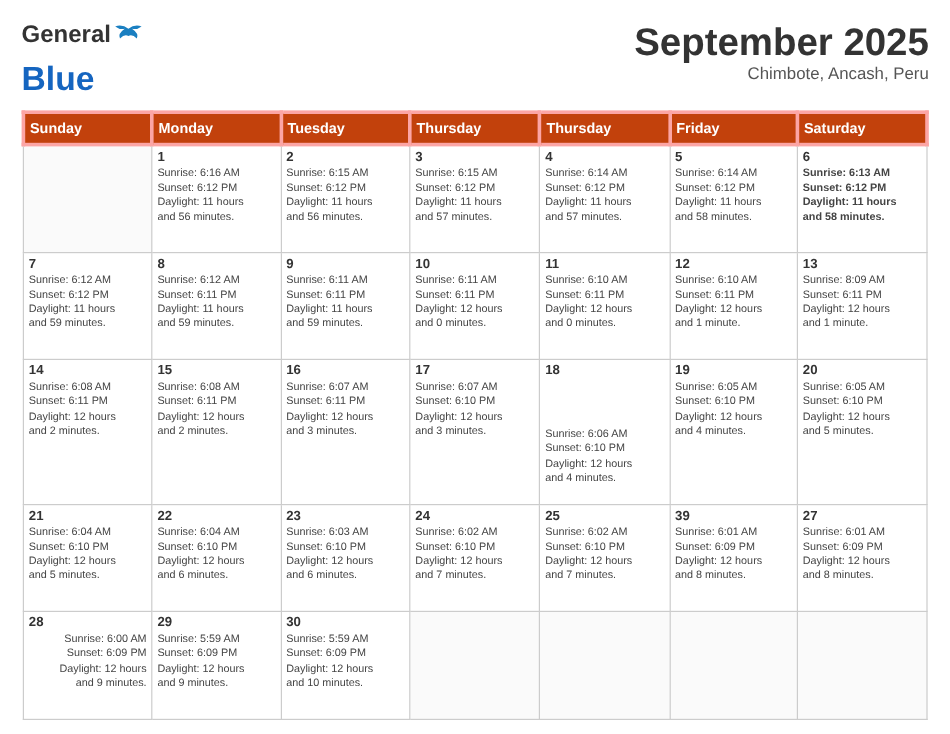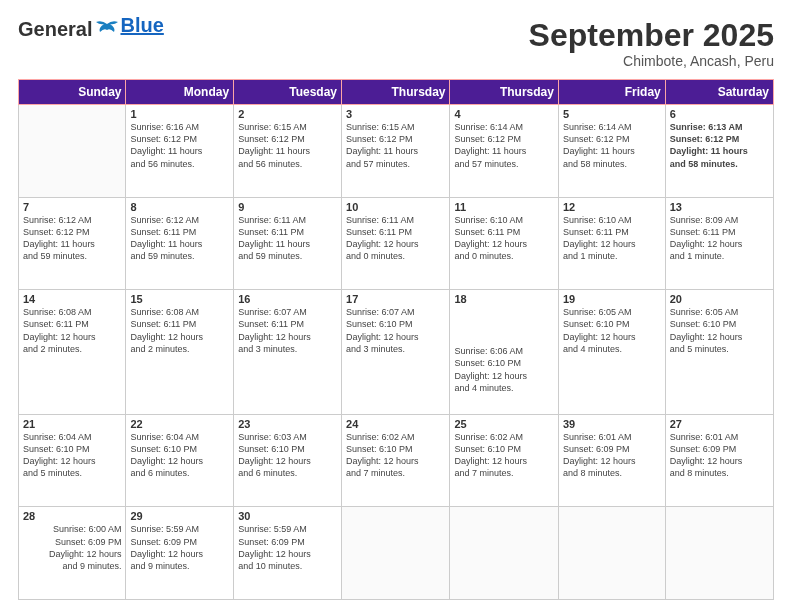--- a/index.html
+++ b/index.html
@@ -18,22 +18,23 @@
       flex-direction: column;
     }
     .header {
       display: flex;
       align-items: flex-start;
       justify-content: space-between;
       margin-bottom: 10px;
     }
     .logo {
       display: flex;
-      flex-direction: row;
+      flex-direction: column;
       align-items: flex-start;
+      gap: 13px;
     }
     .logo-line {
       display: flex;
       align-items: center;
     }
     .title-block {
       text-align: right;
       margin-left: 48px;
     }
     .month-title {
@@ -45,27 +46,27 @@
     .location {
       font-size: 14px;
       color: #555;
     }
     .calendar-table {
       width: 100%;
       border-collapse: collapse;
       flex: 1;
     }
     .calendar-table th {
-      background-color: #4c1d95;
+      background-color: #c2410c;
       color: #fff;
       font-size: 12px;
       font-weight: bold;
       padding: 5px 4px;
-      text-align: right;
-      border: 1px solid #fca5a5;
+      text-align: left;
+      border: 3px solid #fca5a5;
     }
     .calendar-table td {
       border: 1px solid #ccc;
       vertical-align: top;
       padding: 3px 4px;
       font-size: 9.5px;
       color: #333;
       width: 113px;
       height: 80px;
     }
@@ -89,21 +90,21 @@
 
 <div class="page">
   <div class="header">
     <div class="logo">
       <div class="logo-line">
         <span style="font-size:20px;font-weight:bold;color:#333;">General</span>
         <svg width="26" height="20" viewBox="0 0 26 20" style="margin-left:2px;">
           <path d="M13 4 Q18 0 24 2 Q20 5 16 4 Q22 8 20 12 Q16 8 13 10 Q10 8 6 12 Q4 8 10 4 Q6 5 2 2 Q8 0 13 4Z" fill="#1a7fc1"></path>
         </svg>
       </div>
-      <span style="font-size:20px;font-weight:bold;color:#1565c0;margin-top:-4px;text-decoration:underline;">Blue</span>
+      <span style="font-size:28px;font-weight:bold;color:#1565c0;margin-top:-4px;">Blue</span>
     </div>
     <div class="title-block">
       <div class="month-title">September 2025</div>
       <div class="location">Chimbote, Ancash, Peru</div>
     </div>
   </div>
 
   <table class="calendar-table">
     <thead>
       <tr>

